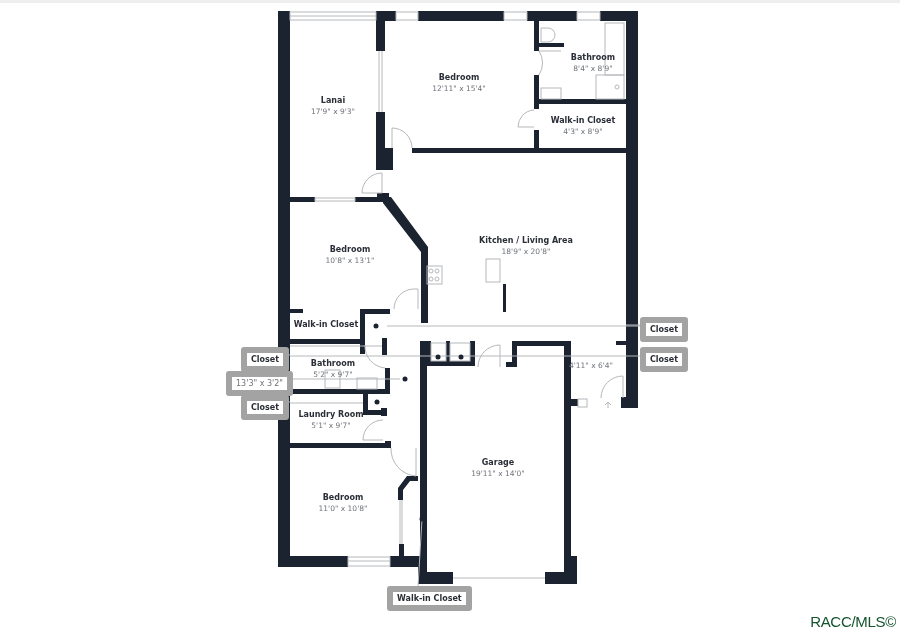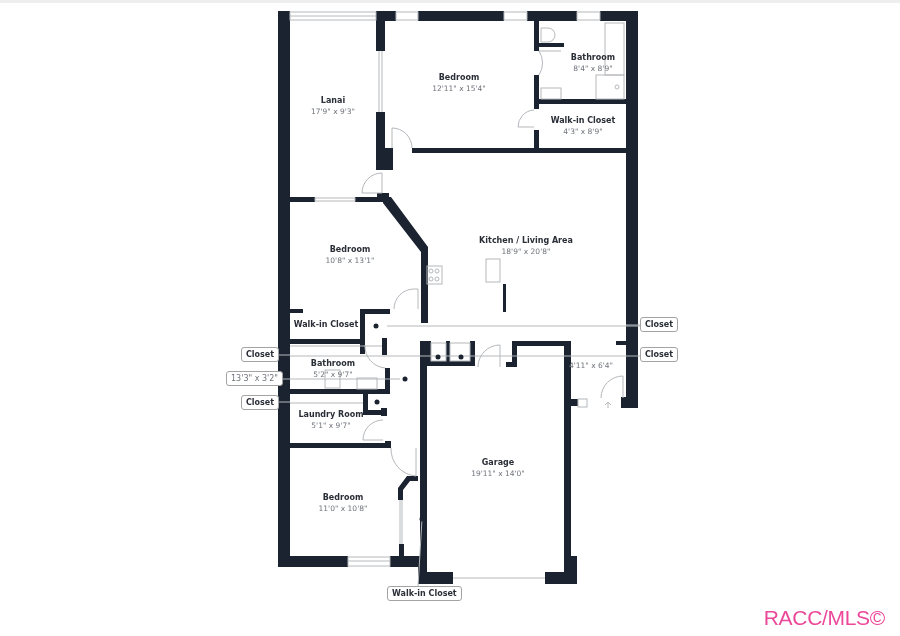--- a/index.html
+++ b/index.html
@@ -1,23 +1,23 @@
 <!DOCTYPE html>
 <html><head>
 <meta charset="utf-8">
 <style>
   html, body { margin:0; padding:0; background:#ffffff; }
   body { width:900px; height:636px; position:relative; overflow:hidden; font-family:"Liberation Sans", sans-serif; }
   .topline { position:absolute; left:0; top:0; width:900px; height:3px; background:#eeeeee; }
   svg { position:absolute; left:0; top:0; }
   .room-name { font-family:"DejaVu Sans", sans-serif; font-size:8px; font-weight:bold; fill:#2a2e36; text-anchor:middle; }
   .room-dim { font-family:"DejaVu Sans", sans-serif; font-size:7.5px; fill:#6f737a; text-anchor:middle; }
-  .tag { position:absolute; height:13px; border:1px solid #a3a3a3; border-radius:3px; background:#fff; font-family:"DejaVu Sans", sans-serif; font-size:8px; font-weight:bold; color:#2a2e36; line-height:13px; padding:0 4px; white-space:nowrap; }
+  .tag { position:absolute; height:13px; border:6px solid #a3a3a3; border-radius:3px; background:#fff; font-family:"DejaVu Sans", sans-serif; font-size:8px; font-weight:bold; color:#2a2e36; line-height:13px; padding:0 4px; white-space:nowrap; }
   .tag.dim { font-weight:normal; color:#6f737a; }
-  .watermark { position:absolute; right:15px; bottom:6px; font-family:"Liberation Sans", sans-serif; font-size:21px; color:#ec4899; letter-spacing:-0.3px; }
+  .watermark { position:absolute; right:4px; bottom:6px; font-family:"Liberation Sans", sans-serif; font-size:15px; color:#14532d; letter-spacing:-0.3px; }
 </style>
 </head>
 <body>
 
 <div class="topline"></div>
 
 <svg width="900" height="636" viewBox="0 0 900 636">
   <g fill="#1b2330">
 
     <rect x="278" y="11" width="12" height="556"></rect>

